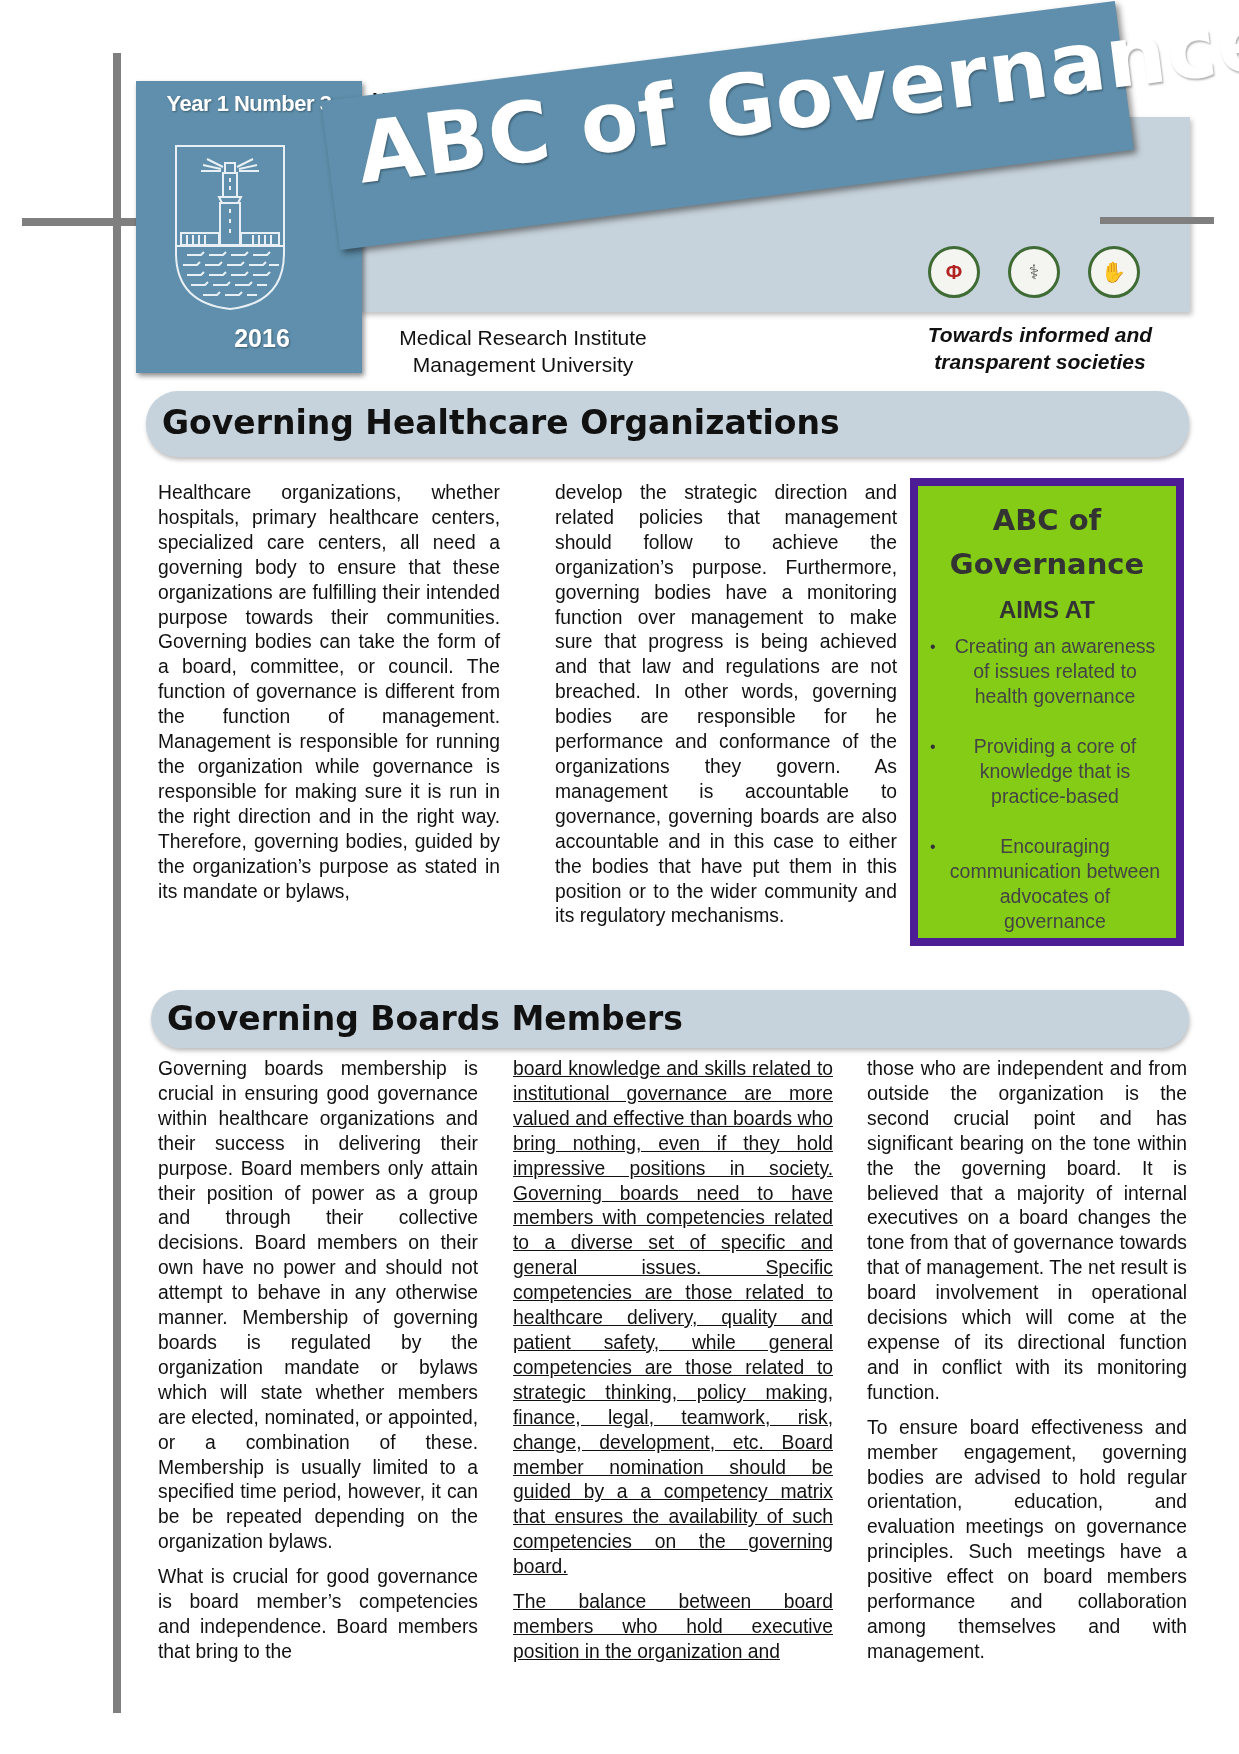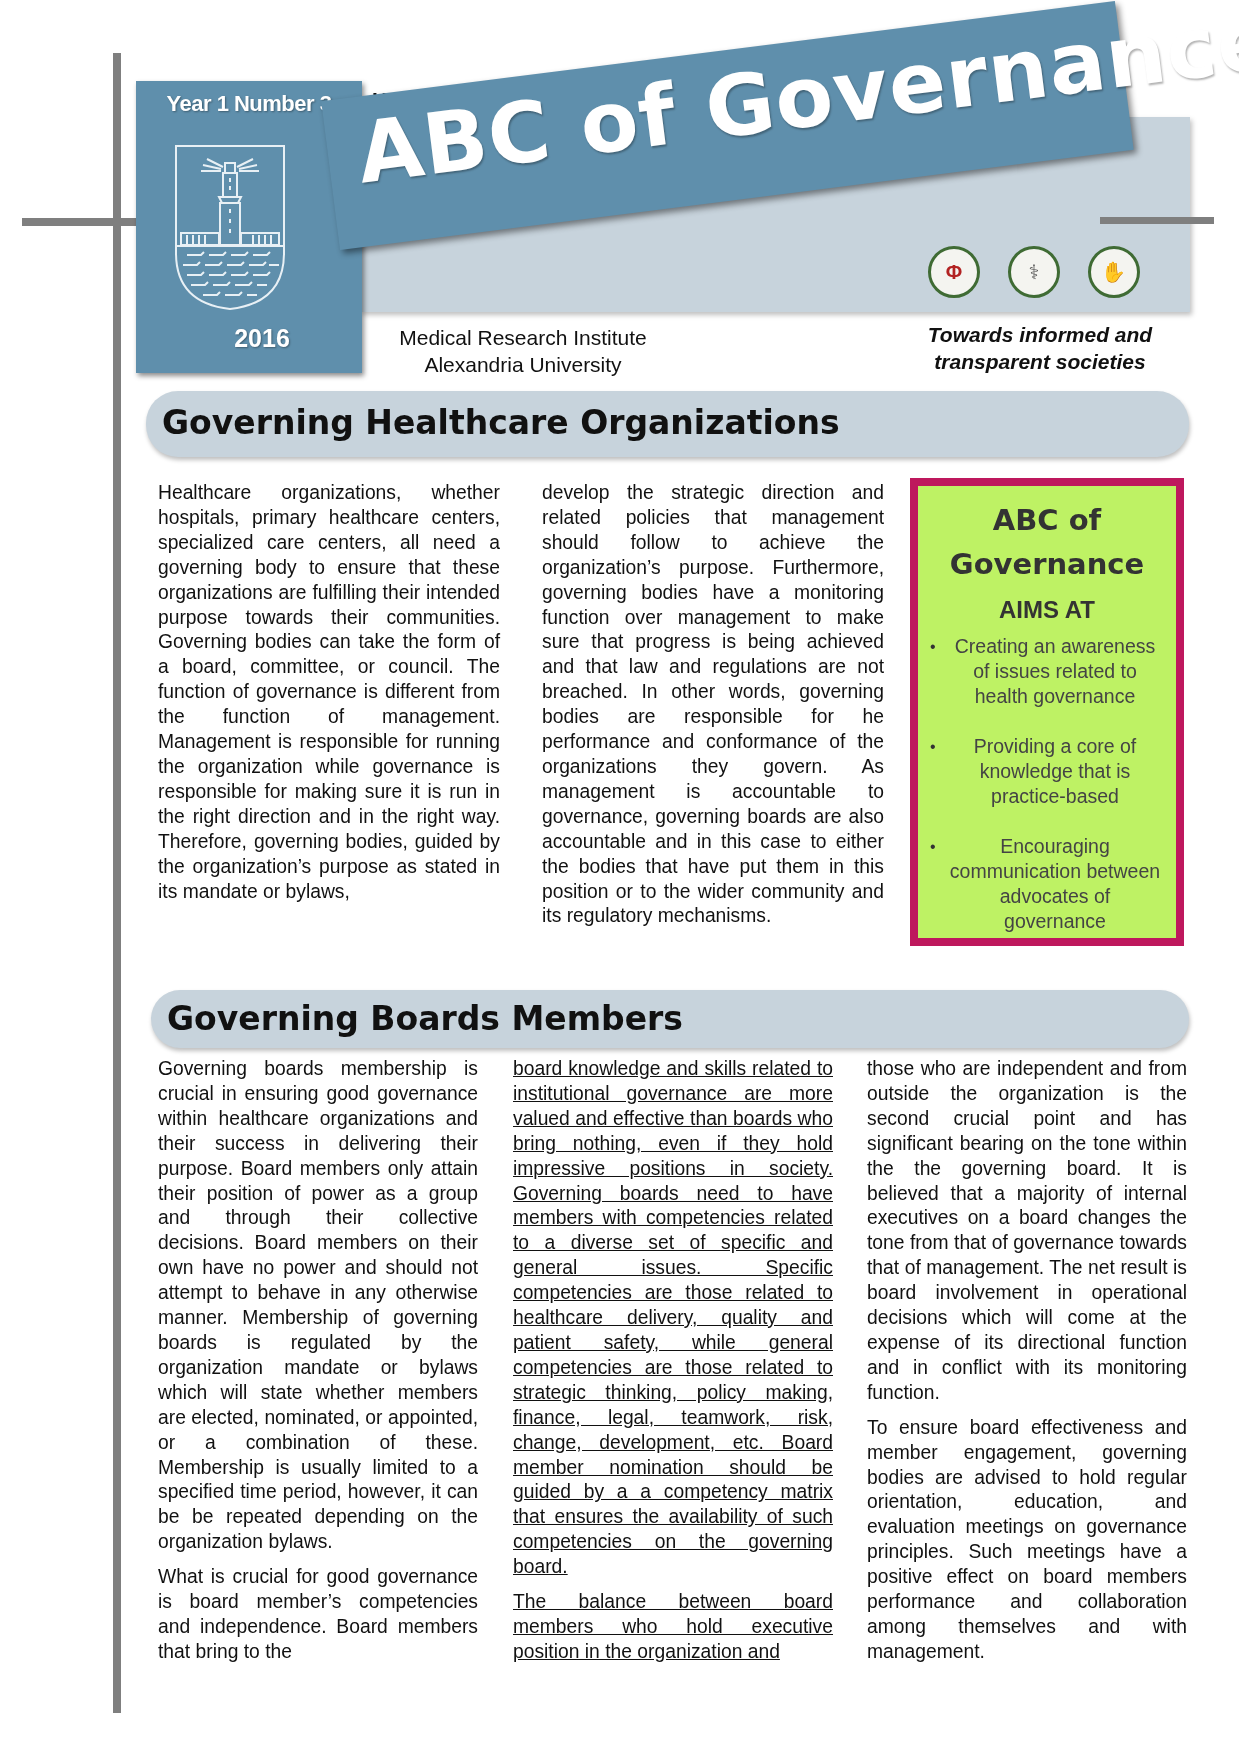--- a/index.html
+++ b/index.html
@@ -32,22 +32,22 @@
 
   .institute { position: absolute; left: 378px; top: 324px; font-weight: normal; font-size: 21px; line-height: 27px; text-align: center; width: 290px; }
   .tagline { position: absolute; left: 900px; top: 321px; width: 280px; font-weight: bold; font-style: italic; font-size: 21px; line-height: 27px; text-align: center; }
 
   .section-band { position: absolute; background: #c7d3dc; box-shadow: 1px 3px 4px rgba(0,0,0,0.25); border-radius: 32px; }
   .section-title { position: absolute; left: 16px; font-family: "DejaVu Sans", sans-serif; font-weight: bold; color: #111; white-space: nowrap; }
 
   .col { position: absolute; font-size: 19.3px; line-height: 24.9px; text-align: justify; color: #111; }
   .col p { margin: 0 0 10px 0; }
 
-  .aims-box { position: absolute; left: 910px; top: 478px; width: 274px; height: 468px; border: 8px solid #be185d; box-sizing: border-box;
-    background: #bef264; text-align: center; color: #333; }
+  .aims-box { position: absolute; left: 910px; top: 478px; width: 274px; height: 468px; border: 8px solid #4c1d95; box-sizing: border-box;
+    background: #84cc16; text-align: center; color: #333; }
   .aims-title { font-family: "DejaVu Sans", sans-serif; font-weight: bold; font-size: 29px; line-height: 44px; margin-top: 12px; color: #333; }
   .aims-sub { font-weight: bold; font-size: 24px; margin-top: 10px; color: #333; }
   .aims-list { list-style: none; padding: 0; margin: 10px 0 0 0; }
   .aims-item { position: relative; font-size: 19.5px; line-height: 25px; color: #444; padding: 0 14px 0 30px; margin-bottom: 25px; }
   .aims-bullet { position: absolute; left: 12px; top: 0; font-size: 16px; color: #333; }
 </style>
 </head>
 <body>
 
 <div class="vbar"></div>
@@ -87,35 +87,35 @@
   <div class="logo">
       <span style="color:#555;">⚕</span>
     </div>
   <div class="logo">
       <span style="color:#333;">✋</span>
     </div>
 </div>
 
 <div class="institute">
   <div>Medical Research Institute</div>
-  <div>Alexandria University</div>
+  <div>Management University</div>
 </div>
 <div class="tagline">
   <div>Towards informed and</div>
   <div>transparent societies</div>
 </div>
 
 <div class="section-band" style="left:146px; top:391px; width:1043px; height:66px;">
   <div class="section-title" style="top:12px; font-size:33px;">Governing Healthcare Organizations</div>
 </div>
 
 <div class="col" style="left:158px; top:481px; width:342px;">
   <p>Healthcare organizations, whether hospitals, primary healthcare centers, specialized care centers, all need a governing body to ensure that these organizations are fulfilling their intended purpose towards their communities. Governing bodies can take the form of a board, committee, or council. The function of governance is different from the function of management. Management is responsible for running the organization while governance is responsible for making sure it is run in the right direction and in the right way. Therefore, governing bodies, guided by the organization’s purpose as stated in its mandate or bylaws,</p>
 </div>
-<div class="col" style="left:542px; top:481px; width:342px;">
+<div class="col" style="left:555px; top:481px; width:342px;">
   <p>develop the strategic direction and related policies that management should follow to achieve the organization’s purpose. Furthermore, governing bodies have a monitoring function over management to make sure that progress is being achieved and that law and regulations are not breached. In other words, governing bodies are responsible for he performance and conformance of the organizations they govern. As management is accountable to governance, governing boards are also accountable and in this case to either the bodies that have put them in this position or to the wider community and its regulatory mechanisms.</p>
 </div>
 
 <div class="aims-box">
   <div class="aims-title">
     <div>ABC of</div>
     <div>Governance</div>
   </div>
   <div class="aims-sub">AIMS AT</div>
   <ul class="aims-list">

